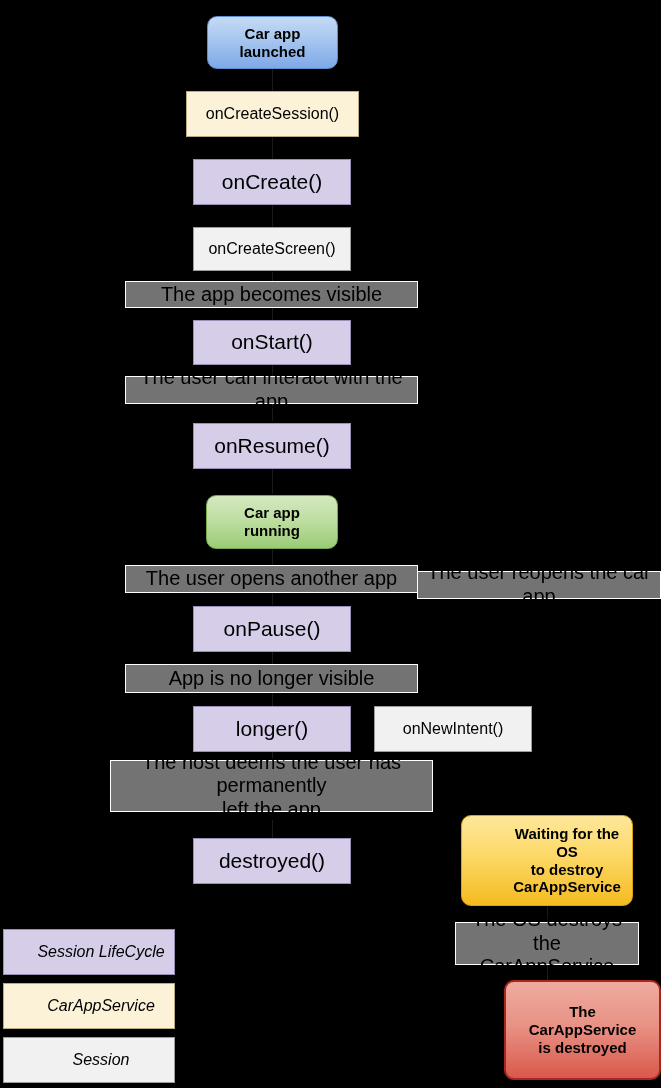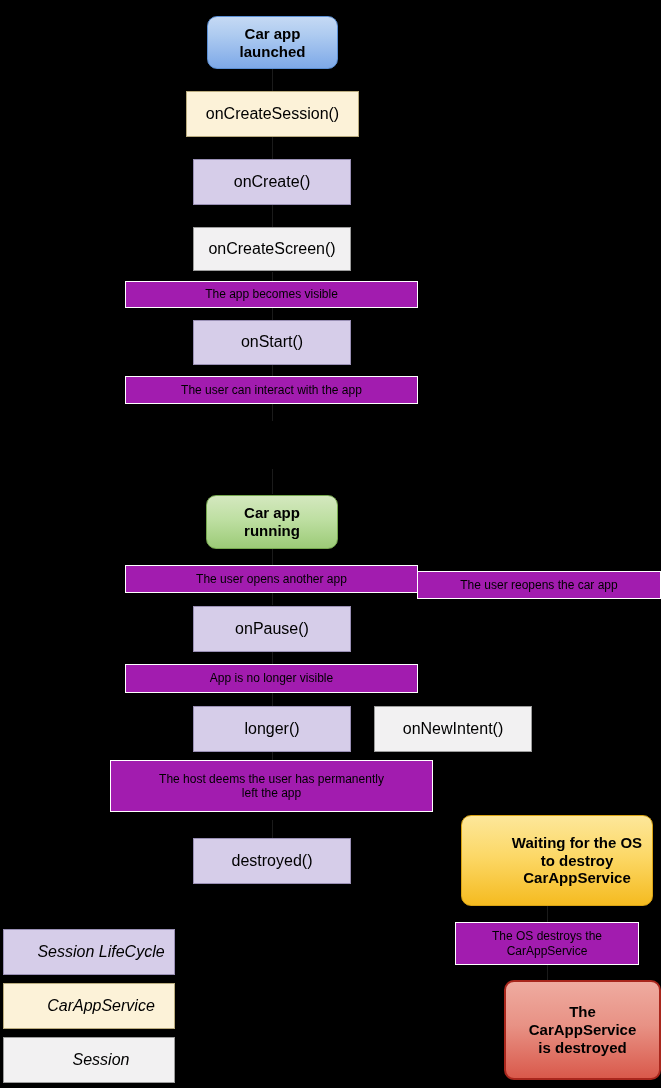--- a/index.html
+++ b/index.html
@@ -28,42 +28,42 @@
     text-align: center;
     color: #000000;
     line-height: 1.18;
     white-space: pre-line;
   }
 
   
   .n-lifecycle {
     background: #d6cde9;
     border: 1px solid #9a90b5;
-    font-size: 16px;
+    font-size: 21px;
   }
 
   
   .n-service {
     background: #fcf2d8;
     border: 1px solid #b9ab7e;
     font-size: 16px;
   }
 
   
   .n-session {
     background: #f2f1f2;
     border: 1px solid #9c9c9c;
     font-size: 16px;
   }
 
   
   .n-note {
-    background: #a21caf;
+    background: #737373;
     border: 1px solid #ffffff;
-    font-size: 12px;
+    font-size: 20px;
   }
 
   
   .n-round {
     border-radius: 10px;
     font-weight: bold;
     font-size: 15px;
   }
   .n-blue {
     background: linear-gradient(to bottom, #c5d9f4 0%, #aecbf0 35%, #7ea9e8 100%);
@@ -133,20 +133,21 @@
   <div class="node n-lifecycle" style="left:193px; top:159px; width:158px; height:46px;">onCreate()</div>
 
   <div class="node n-session" style="left:193px; top:227px; width:158px; height:44px;">onCreateScreen()</div>
 
   <div class="node n-note" style="left:125px; top:281px; width:293px; height:27px;">The app becomes visible</div>
 
   <div class="node n-lifecycle" style="left:193px; top:320px; width:158px; height:45px;">onStart()</div>
 
   <div class="node n-note" style="left:125px; top:376px; width:293px; height:28px;">The user can interact with the app</div>
 
+  <div class="node n-lifecycle" style="left:193px; top:423px; width:158px; height:46px;">onResume()</div>
 
   <div class="node n-round n-green" style="left:206px; top:495px; width:132px; height:54px;">Car app
 running</div>
 
   <div class="node n-note" style="left:125px; top:565px; width:293px; height:28px;">The user opens another app</div>
 
   <div class="node n-note" style="left:417px; top:571px; width:244px; height:28px;">The user reopens the car app</div>
 
   <div class="node n-lifecycle" style="left:193px; top:606px; width:158px; height:46px;">onPause()</div>
 
@@ -154,21 +155,21 @@
 
   <div class="node n-lifecycle" style="left:193px; top:706px; width:158px; height:46px;">longer()</div>
 
   <div class="node n-session" style="left:374px; top:706px; width:158px; height:46px;">onNewIntent()</div>
 
   <div class="node n-note" style="left:110px; top:760px; width:323px; height:52px;">The host deems the user has permanently
 left the app</div>
 
   <div class="node n-lifecycle" style="left:193px; top:838px; width:158px; height:46px;">destroyed()</div>
 
-  <div class="node n-round n-yellow" style="left:461px; top:815px; width:192px; height:91px;padding-left:40px;">Waiting for the OS
+  <div class="node n-round n-yellow" style="left:461px; top:815px; width:172px; height:91px;padding-left:40px;">Waiting for the OS
 to destroy
 CarAppService</div>
 
   <div class="node n-note" style="left:455px; top:922px; width:184px; height:43px;">The OS destroys the
 CarAppService</div>
 
   <div class="node n-round n-red" style="left:469px; top:980px; width:157px; height:100px;margin-left:35px;">The
 CarAppService
 is destroyed</div>
 

